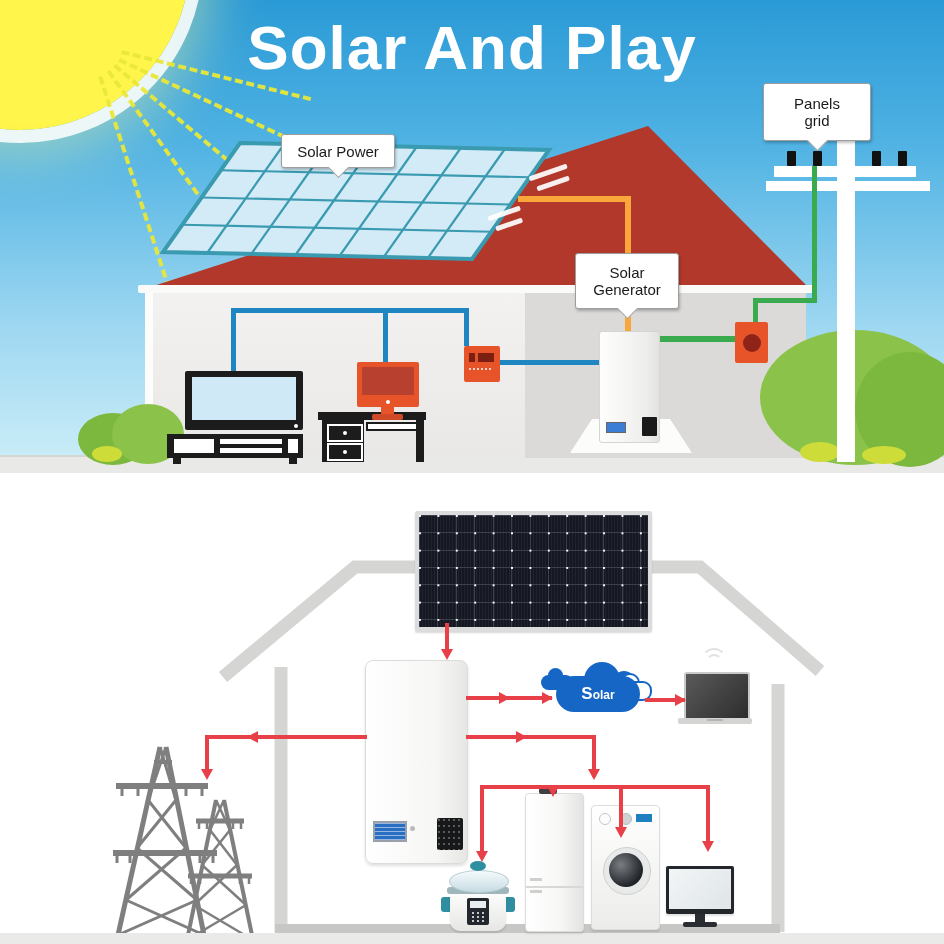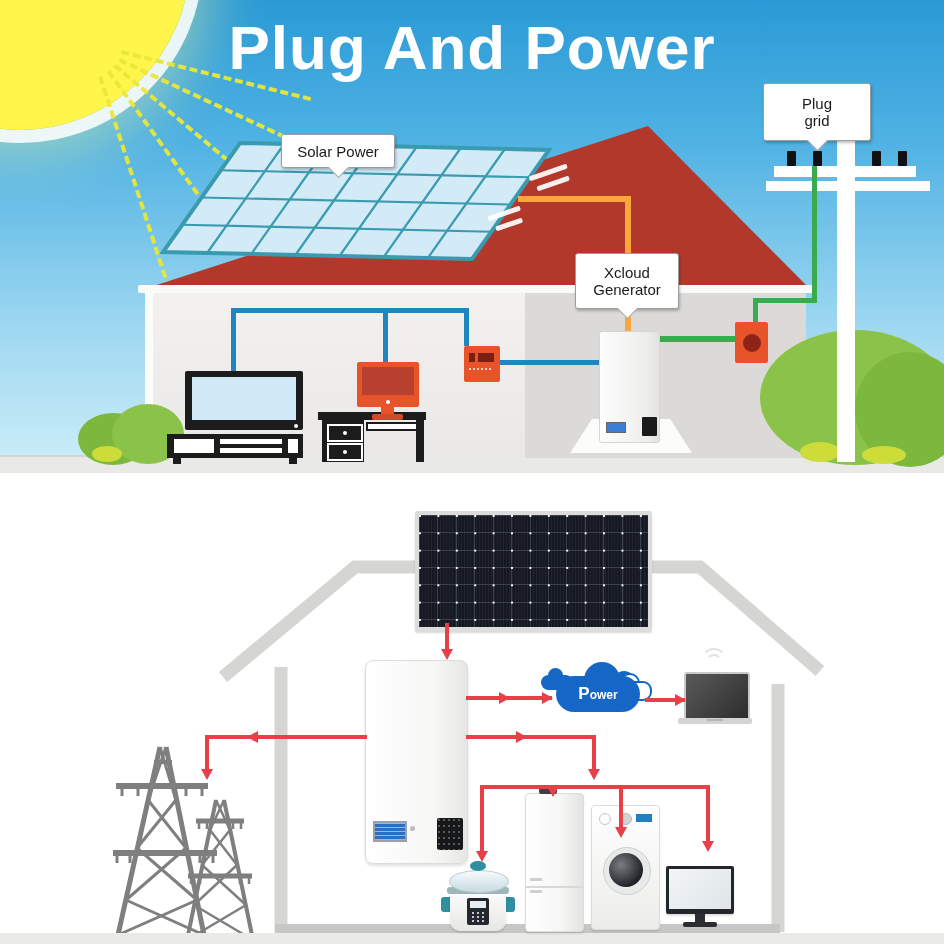--- a/index.html
+++ b/index.html
@@ -265,27 +265,27 @@
   </div>
   <div class="abs outlet">
       <div class="c"></div>
     </div>
 
   <div class="abs bubble" style="left:281px;top:134px;width:112px;height:32px;">
     <span>Solar Power</span>
   </div>
   <style>.bubble:nth-of-type(1)::after{left:30px;}</style>
   <div class="abs bubble" style="left:575px;top:253px;width:102px;height:54px;">
-    <span style="width:92px;margin:0 auto;">Xcloud Generator</span>
+    <span style="width:92px;margin:0 auto;">Solar Generator</span>
   </div>
   <div class="abs bubble" style="left:763px;top:83px;width:106px;height:56px;">
-    <span style="width:54px;margin:0 auto;">Plug grid</span>
-  </div>
-
-  <div class="abs page-title">Plug And Power</div>
+    <span style="width:54px;margin:0 auto;">Panels grid</span>
+  </div>
+
+  <div class="abs page-title">Solar And Play</div>
 
 
   <div class="abs bottom-bg"></div>
 
   <svg width="944" height="944" viewBox="0 0 944 944">
     <g stroke="#d5d5d4" stroke-width="13" fill="none">
       <path d="M281,932 L281,667"></path>
       <path d="M223,677 L355,567 L700,567 L820,671"></path>
       <path d="M778,684 L778,932"></path>
     </g>
@@ -355,21 +355,21 @@
     <div class="bat-blk"></div>
   </div>
 
   <div class="abs cloud-bump" style="left:584px;top:662px;width:36px;height:36px;"></div>
   <div class="abs cloud-bump" style="left:612px;top:671px;width:24px;height:24px;"></div>
   <div class="abs cloud-mini-bump"></div>
   <div class="abs cloud-mini"></div>
   <div class="abs cloud-out-bump"></div>
   <div class="abs cloud-out"></div>
   <div class="abs cloud-main"></div>
-  <div class="abs cloud-label">Power</div>
+  <div class="abs cloud-label">Solar</div>
   <div class="abs wifi" style="left:701px;top:648px;"></div>
   <div class="abs wifi" style="left:706px;top:654px;width:12px;height:12px;"></div>
   <div class="abs laptop-screen"></div>
   <div class="abs laptop-base"></div>
 
   <div class="abs cook-handle" style="left:441px;top:897px;"></div>
   <div class="abs cook-handle" style="left:503px;top:897px;"></div>
   <div class="abs cook-body"></div>
   <div class="abs cook-rim"></div>
   <div class="abs cook-lid"></div>

